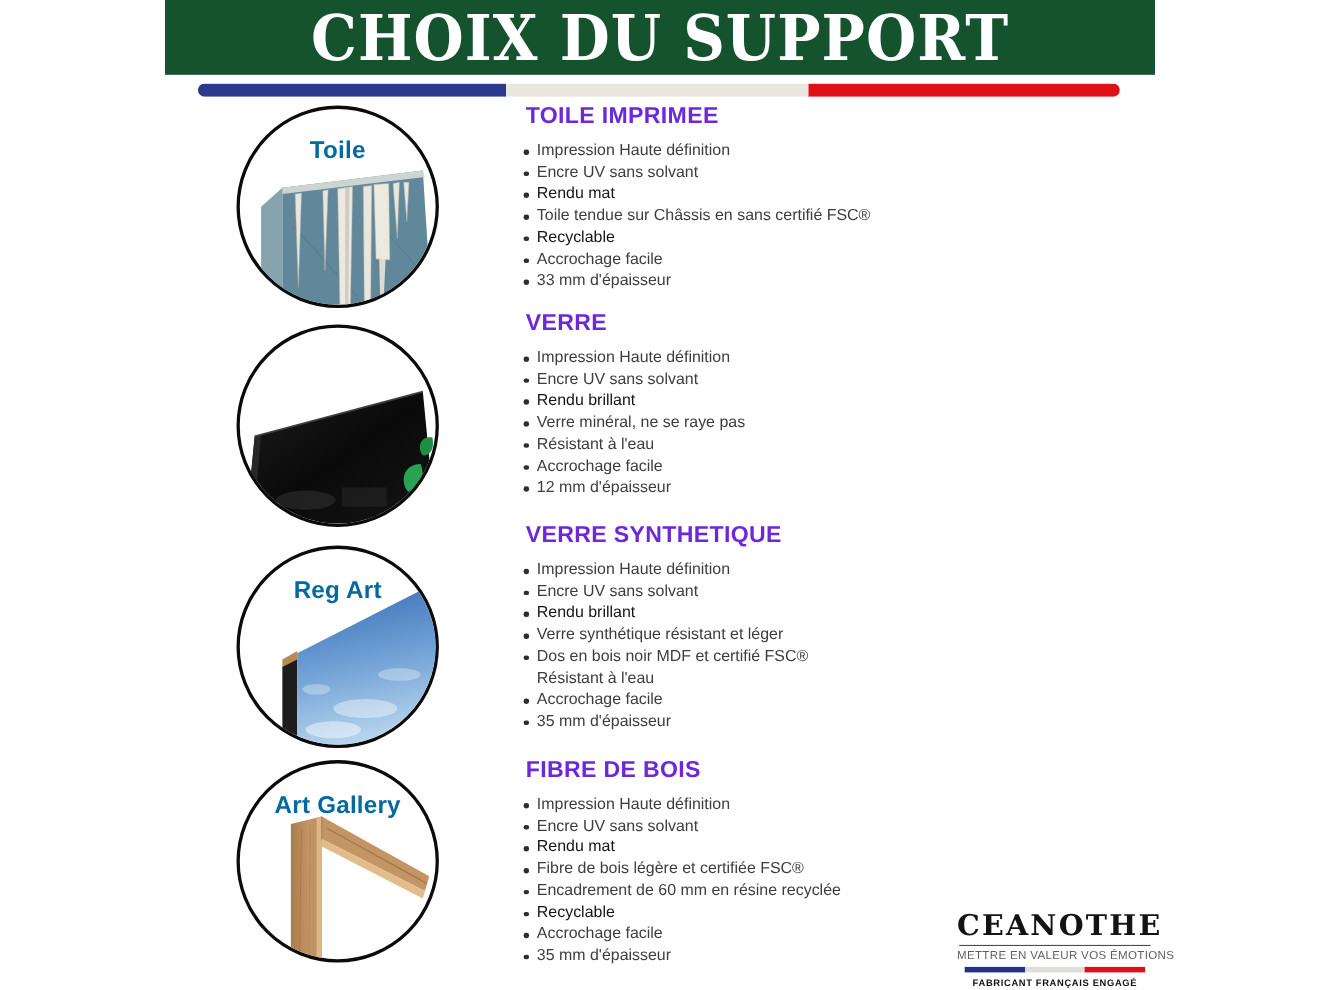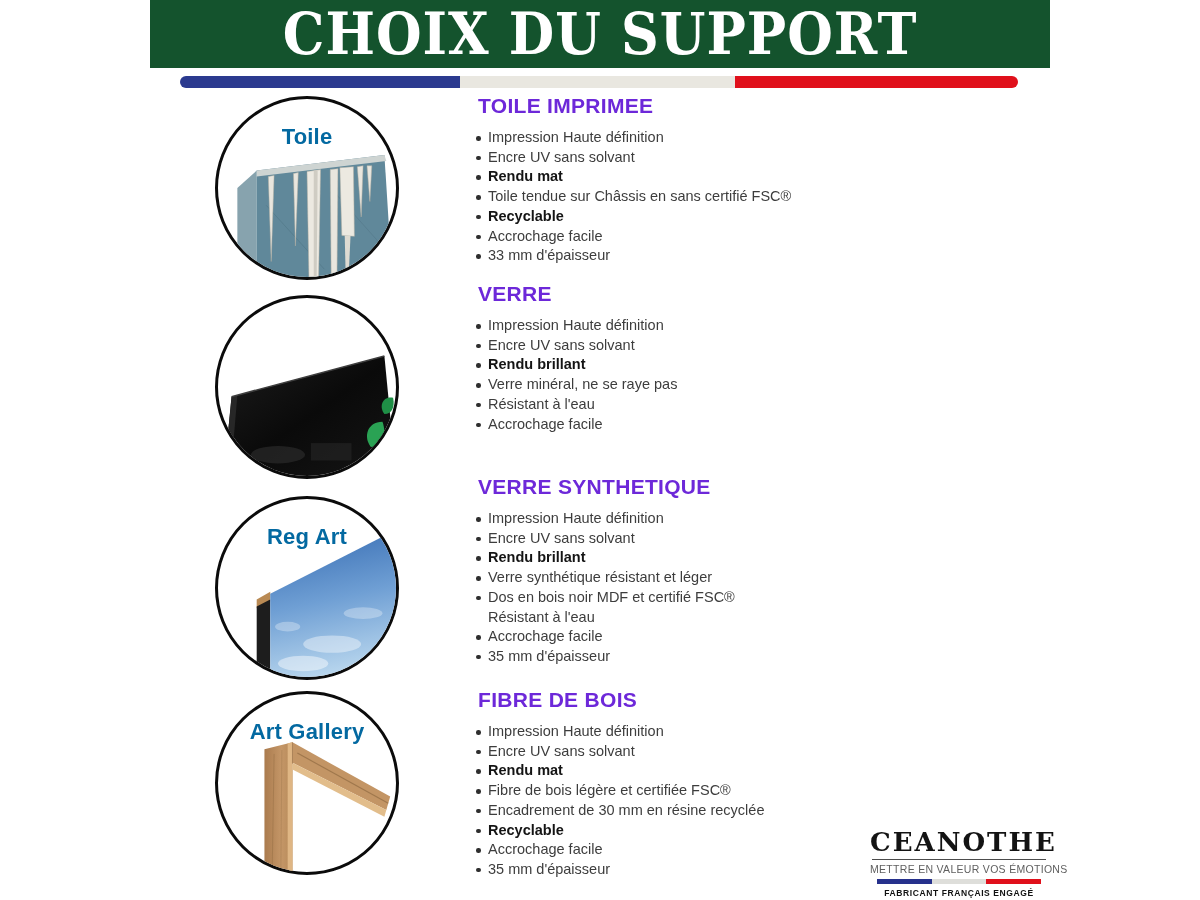--- a/index.html
+++ b/index.html
@@ -28,21 +28,21 @@
                 font-size:22px;line-height:28px;font-weight:800;color:#0369a1;letter-spacing:.2px;}
 
   
   .spec{position:absolute;left:470px;width:580px;}
   .spec h2{margin:0 0 10px 8px;font-size:21px;line-height:25px;font-weight:800;
            color:#6d28d9;letter-spacing:.3px;}
   .spec ul{margin:0;padding:0;list-style:none;}
   .spec li{position:relative;padding-left:18px;font-size:14.5px;line-height:19.7px;color:#3d3d3d;}
   .spec li::before{content:"";position:absolute;left:6px;top:8px;width:4.5px;height:4.5px;
                    border-radius:50%;background:#2e2e2e;}
-  .spec li.bold > span{font-weight:700;color:#141414;margin-top:21px;}
+  .spec li.bold > span{font-weight:400;color:#141414;margin-top:21px;}
   .spec li .cont{padding-left:0;}
 
   
   .logo{position:absolute;left:870px;top:827px;width:178px;text-align:center;}
   .logo-brand{font-family:"DejaVu Serif",serif;font-weight:700;font-size:26px;line-height:30px;
               letter-spacing:2px;color:#131313;white-space:nowrap;}
   .logo-divider{height:1px;background:#4c4c4c;margin:2px 2px 0 2px;}
   .logo-tagline{margin-top:3px;font-size:10.5px;letter-spacing:.3px;color:#5f5f5f;white-space:nowrap;}
   .logo-flag{margin:4px auto 0 auto;width:164px;height:5px;display:flex;}
   .logo-flag span{flex:1;height:100%;}
@@ -162,20 +162,21 @@
 
   <section class="spec" style="top:281px">
     <h2>VERRE</h2>
     <ul>
         <li><span>Impression Haute définition</span></li>
         <li><span>Encre UV sans solvant</span></li>
         <li class="bold"><span>Rendu brillant</span></li>
         <li><span>Verre minéral, ne se raye pas</span></li>
         <li><span>Résistant à l'eau</span></li>
         <li><span>Accrochage facile</span></li>
+        <li><span>12 mm d'épaisseur</span></li>
       </ul>
   </section>
 
   <section class="spec" style="top:474px">
     <h2>VERRE SYNTHETIQUE</h2>
     <ul>
         <li><span>Impression Haute définition</span></li>
         <li><span>Encre UV sans solvant</span></li>
         <li class="bold"><span>Rendu brillant</span></li>
         <li><span>Verre synthétique résistant et léger</span></li>
@@ -185,21 +186,21 @@
       </ul>
   </section>
 
   <section class="spec" style="top:687px">
     <h2>FIBRE DE BOIS</h2>
     <ul>
         <li><span>Impression Haute définition</span></li>
         <li><span>Encre UV sans solvant</span></li>
         <li class="bold"><span>Rendu mat</span></li>
         <li><span>Fibre de bois légère et certifiée FSC®</span></li>
-        <li><span>Encadrement de 30 mm en résine recyclée</span></li>
+        <li><span>Encadrement de 60 mm en résine recyclée</span></li>
         <li class="bold"><span>Recyclable</span></li>
         <li><span>Accrochage facile</span></li>
         <li><span>35 mm d'épaisseur</span></li>
       </ul>
   </section>
 
   <div class="logo">
     <div class="logo-brand">CEANOTHE</div>
     <div class="logo-divider"></div>
     <div class="logo-tagline">METTRE EN VALEUR VOS ÉMOTIONS</div>

